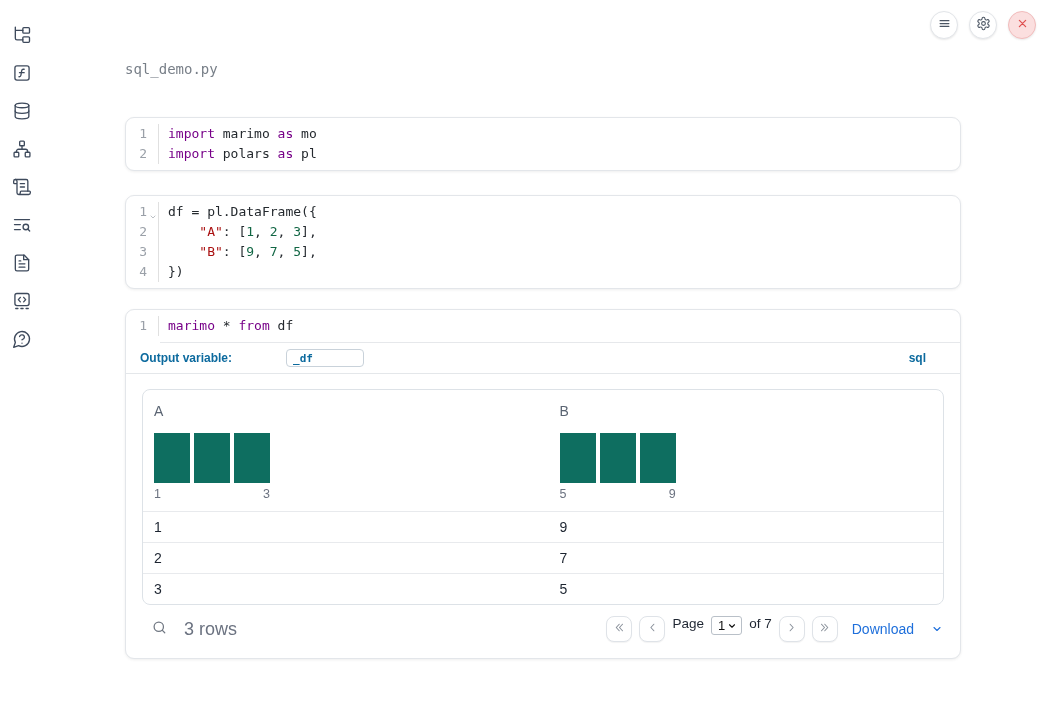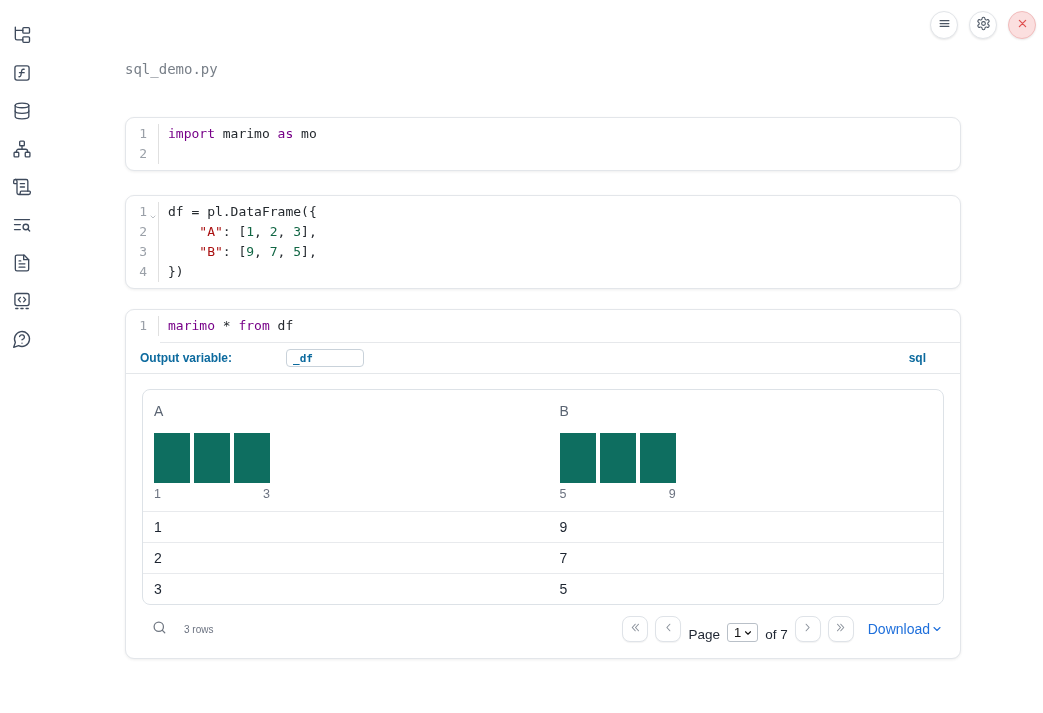--- a/index.html
+++ b/index.html
@@ -58,32 +58,32 @@
   .minmax { width:116px; display:flex; justify-content:space-between;
     font-size:12.5px; color:#6b7280; margin:4px 0 10px; }
   .trow { display:grid; border-top:1px solid #e8eaed; }
   .trow:first-of-type { border-top:none; }
   .td { padding:7px 0 7px 11px; font-size:14px; color:#1c2430; }
 
   .table-footer { display:flex; align-items:center; margin-top:9px; height:30px; padding:0 1px; }
   .search-btn { background:none; border:none; padding:0 0 0 8px; color:#717883; cursor:pointer;
     display:flex; align-items:center; }
   .search-btn svg { width:17px; height:17px; }
-  .rowcount { margin-left:16px; font-size:10px; color:#6b7280; }
-  .pager { margin-left:auto; display:flex; align-items:flex-end; gap:7px; }
+  .rowcount { margin-left:16px; font-size:18px; color:#6b7280; }
+  .pager { margin-left:auto; display:flex; align-items:flex-start; gap:7px; }
   .pg-btn { width:26px; height:26px; border:1px solid #dfe3e8; border-radius:8px; background:#fff;
     box-shadow:0 1px 1px rgba(0,0,0,.05); color:#8a919b; cursor:pointer;
     display:flex; align-items:center; justify-content:center; padding:0; }
   .pg-btn svg { width:13px; height:13px; }
   .pg-text { font-size:13.5px; color:#1f2632; }
   .page-select { display:flex; align-items:center; gap:2px; border:1px solid #b9c0c8; border-radius:3px;
     padding:1px 4px 1px 6px; font-size:13px; color:#111; background:#fff; cursor:pointer; }
   .page-select svg { width:10px; height:10px; stroke-width:2.6; }
   .download-btn { margin-left:14px; background:none; border:none; cursor:pointer;
-    display:flex; align-items:center; gap:1px; font-size:14px; color:#1e6fdb; font-family:inherit; }
+    display:flex; align-items:center; gap:17px; font-size:14px; color:#1e6fdb; font-family:inherit; }
   .download-btn svg { width:12px; height:12px; stroke-width:2.2; }
 </style>
 </head>
 <body>
 
 <aside class="sidebar" id="sidebar">
     <button class="sb-btn">
       <span style="display:flex;width:20px;height:20px;">
         <svg viewBox="0 0 24 24" fill="none" stroke="currentColor" stroke-width="1.6" stroke-linecap="round" stroke-linejoin="round" width="100%" height="100%">
           <rect x="13" y="3.2" width="8" height="6.6" rx="1.2"></rect>
@@ -186,20 +186,21 @@
   <div class="filename">sql_demo.py</div>
 
   <div class="cell">
     <div class="editor">
         <div class="cm-row">
           <span class="ln">1</span>
           <span class="code-line"><span class="tok-kw">import</span><span class="tok-pl"> marimo </span><span class="tok-kw">as</span><span class="tok-pl"> mo</span></span>
         </div>
         <div class="cm-row">
           <span class="ln">2</span>
+          <span class="code-line"><span class="tok-kw">import</span><span class="tok-pl"> polars </span><span class="tok-kw">as</span><span class="tok-pl"> pl</span></span>
         </div>
       </div>
   </div>
 
   <div class="cell" style="margin-bottom:20px;">
     <div class="editor">
         <div class="cm-row">
           <span class="ln">1<span class="fold"><svg viewBox="0 0 24 24" fill="none" stroke="currentColor" stroke-width="2" stroke-linecap="round" stroke-linejoin="round" width="100%" height="100%">
                 <path d="m6 9 6 6 6-6"></path>
               </svg></span></span>

